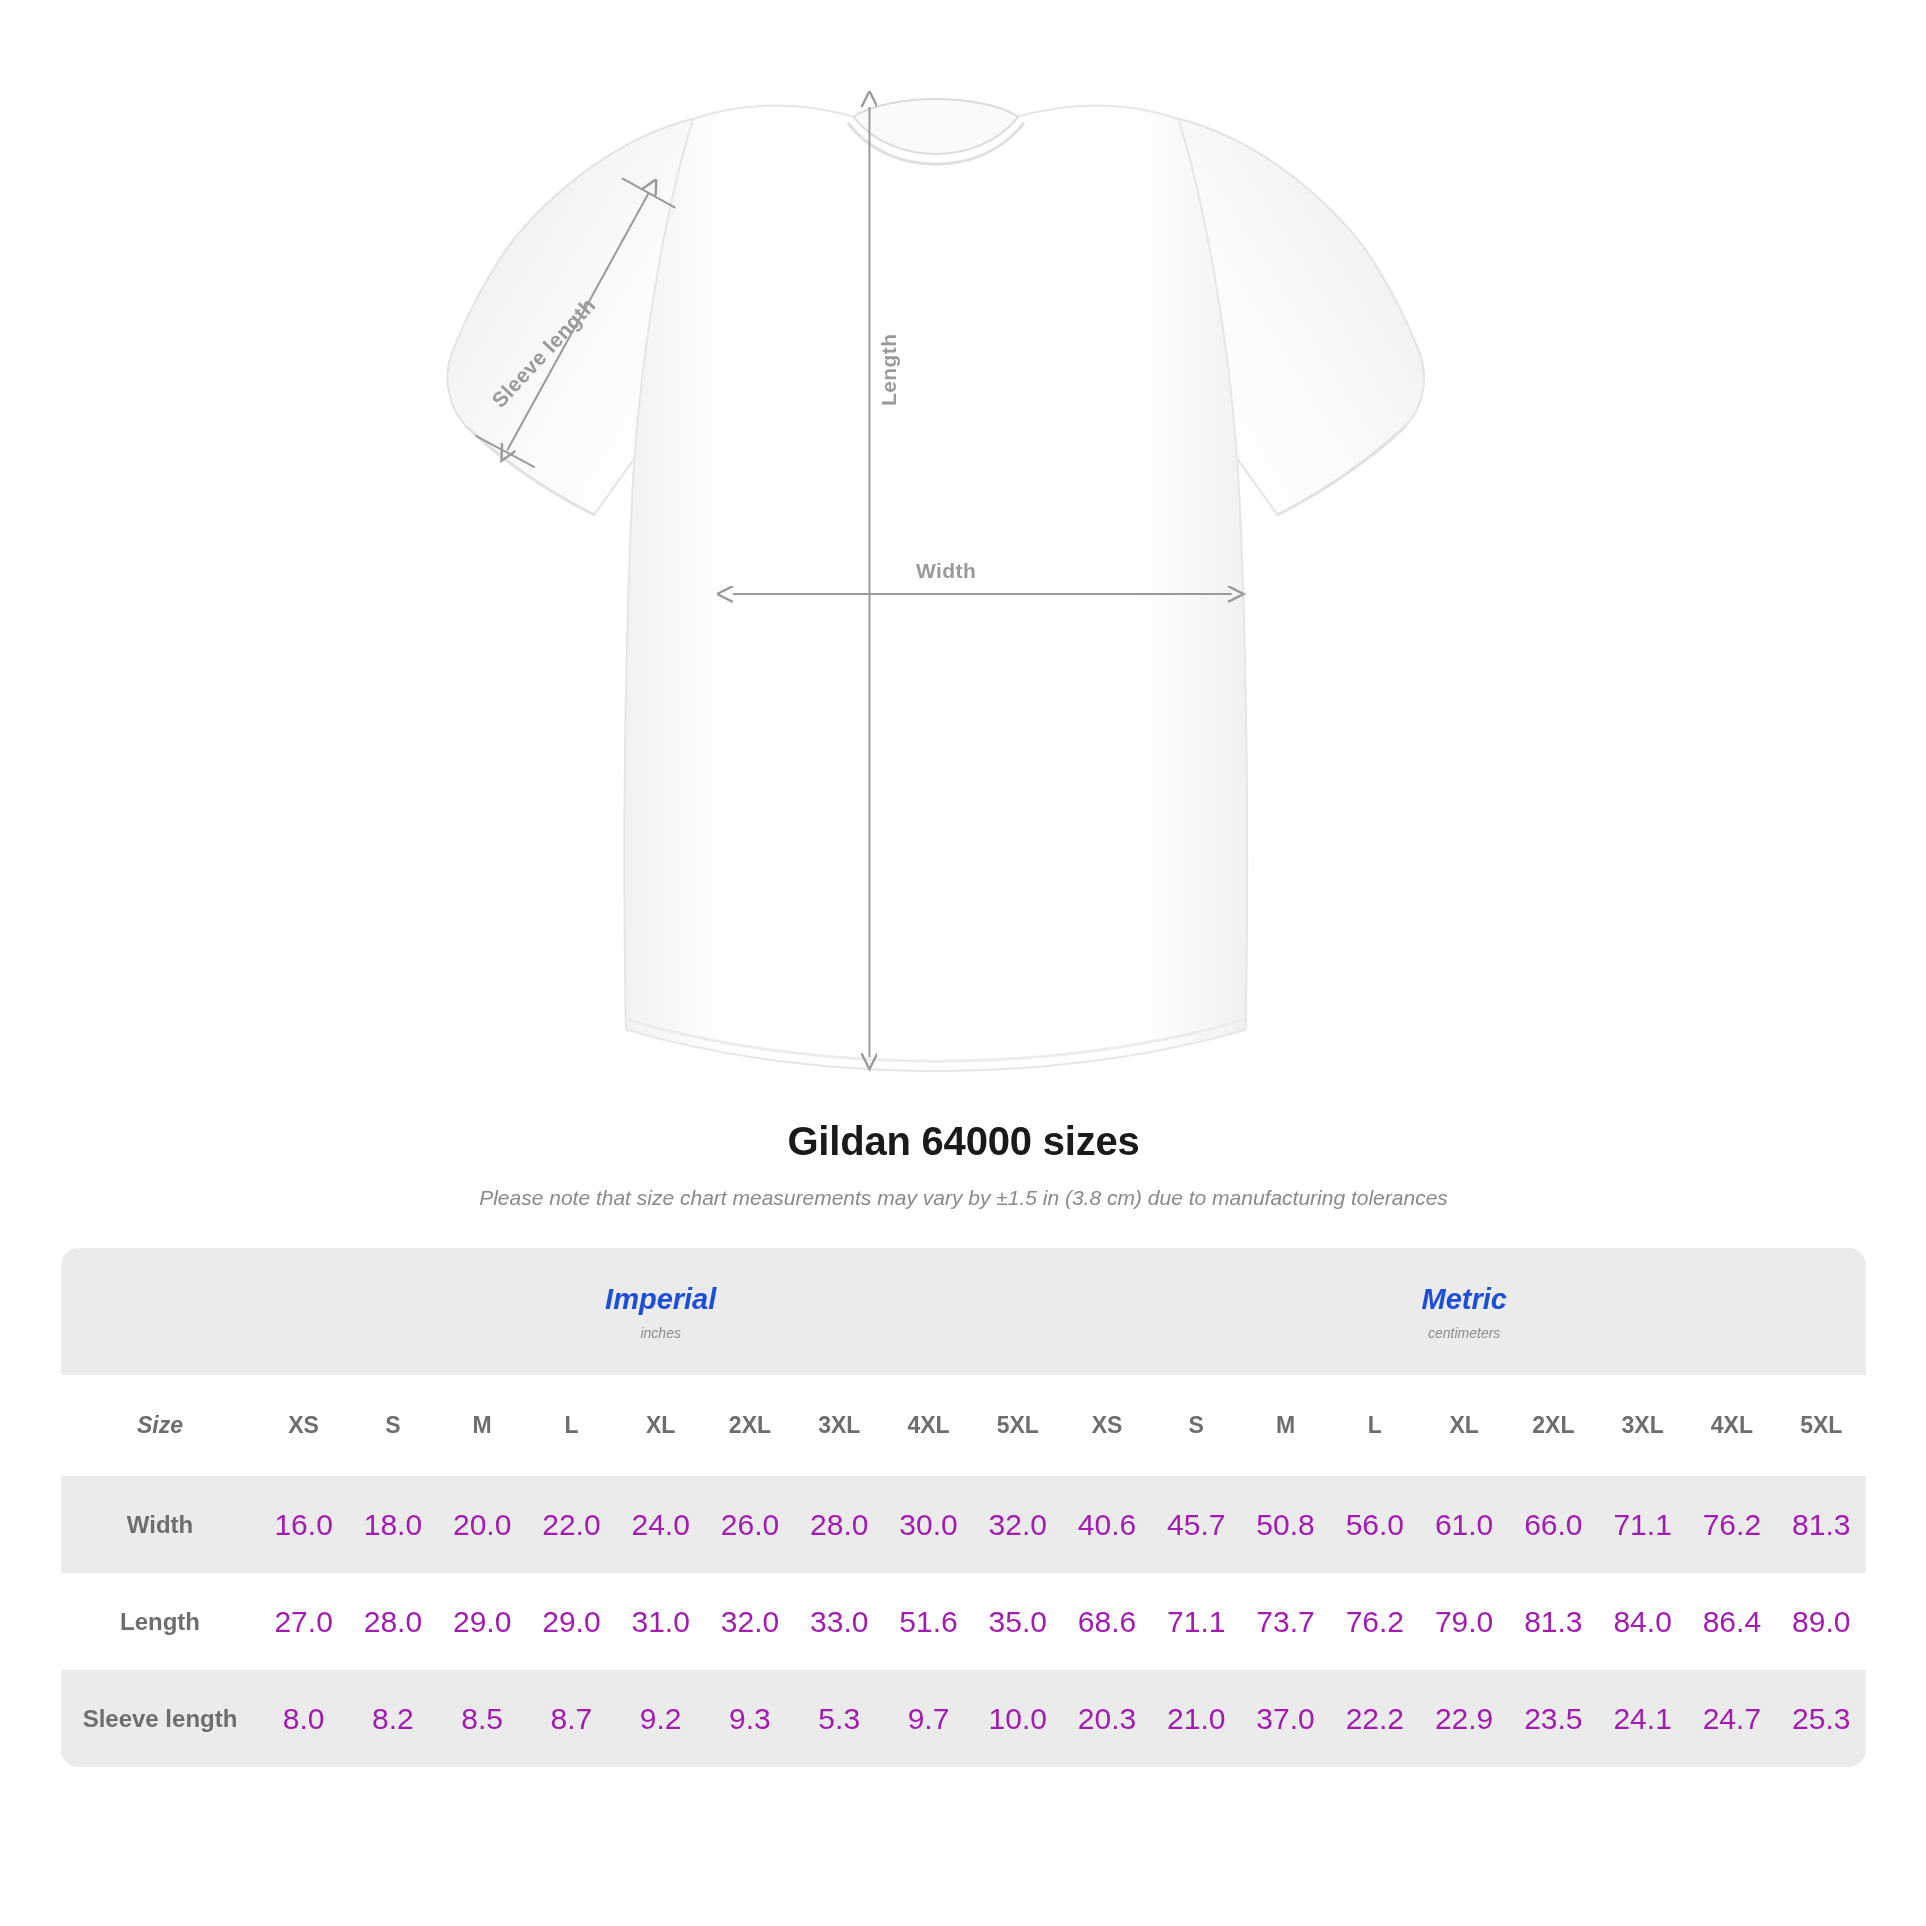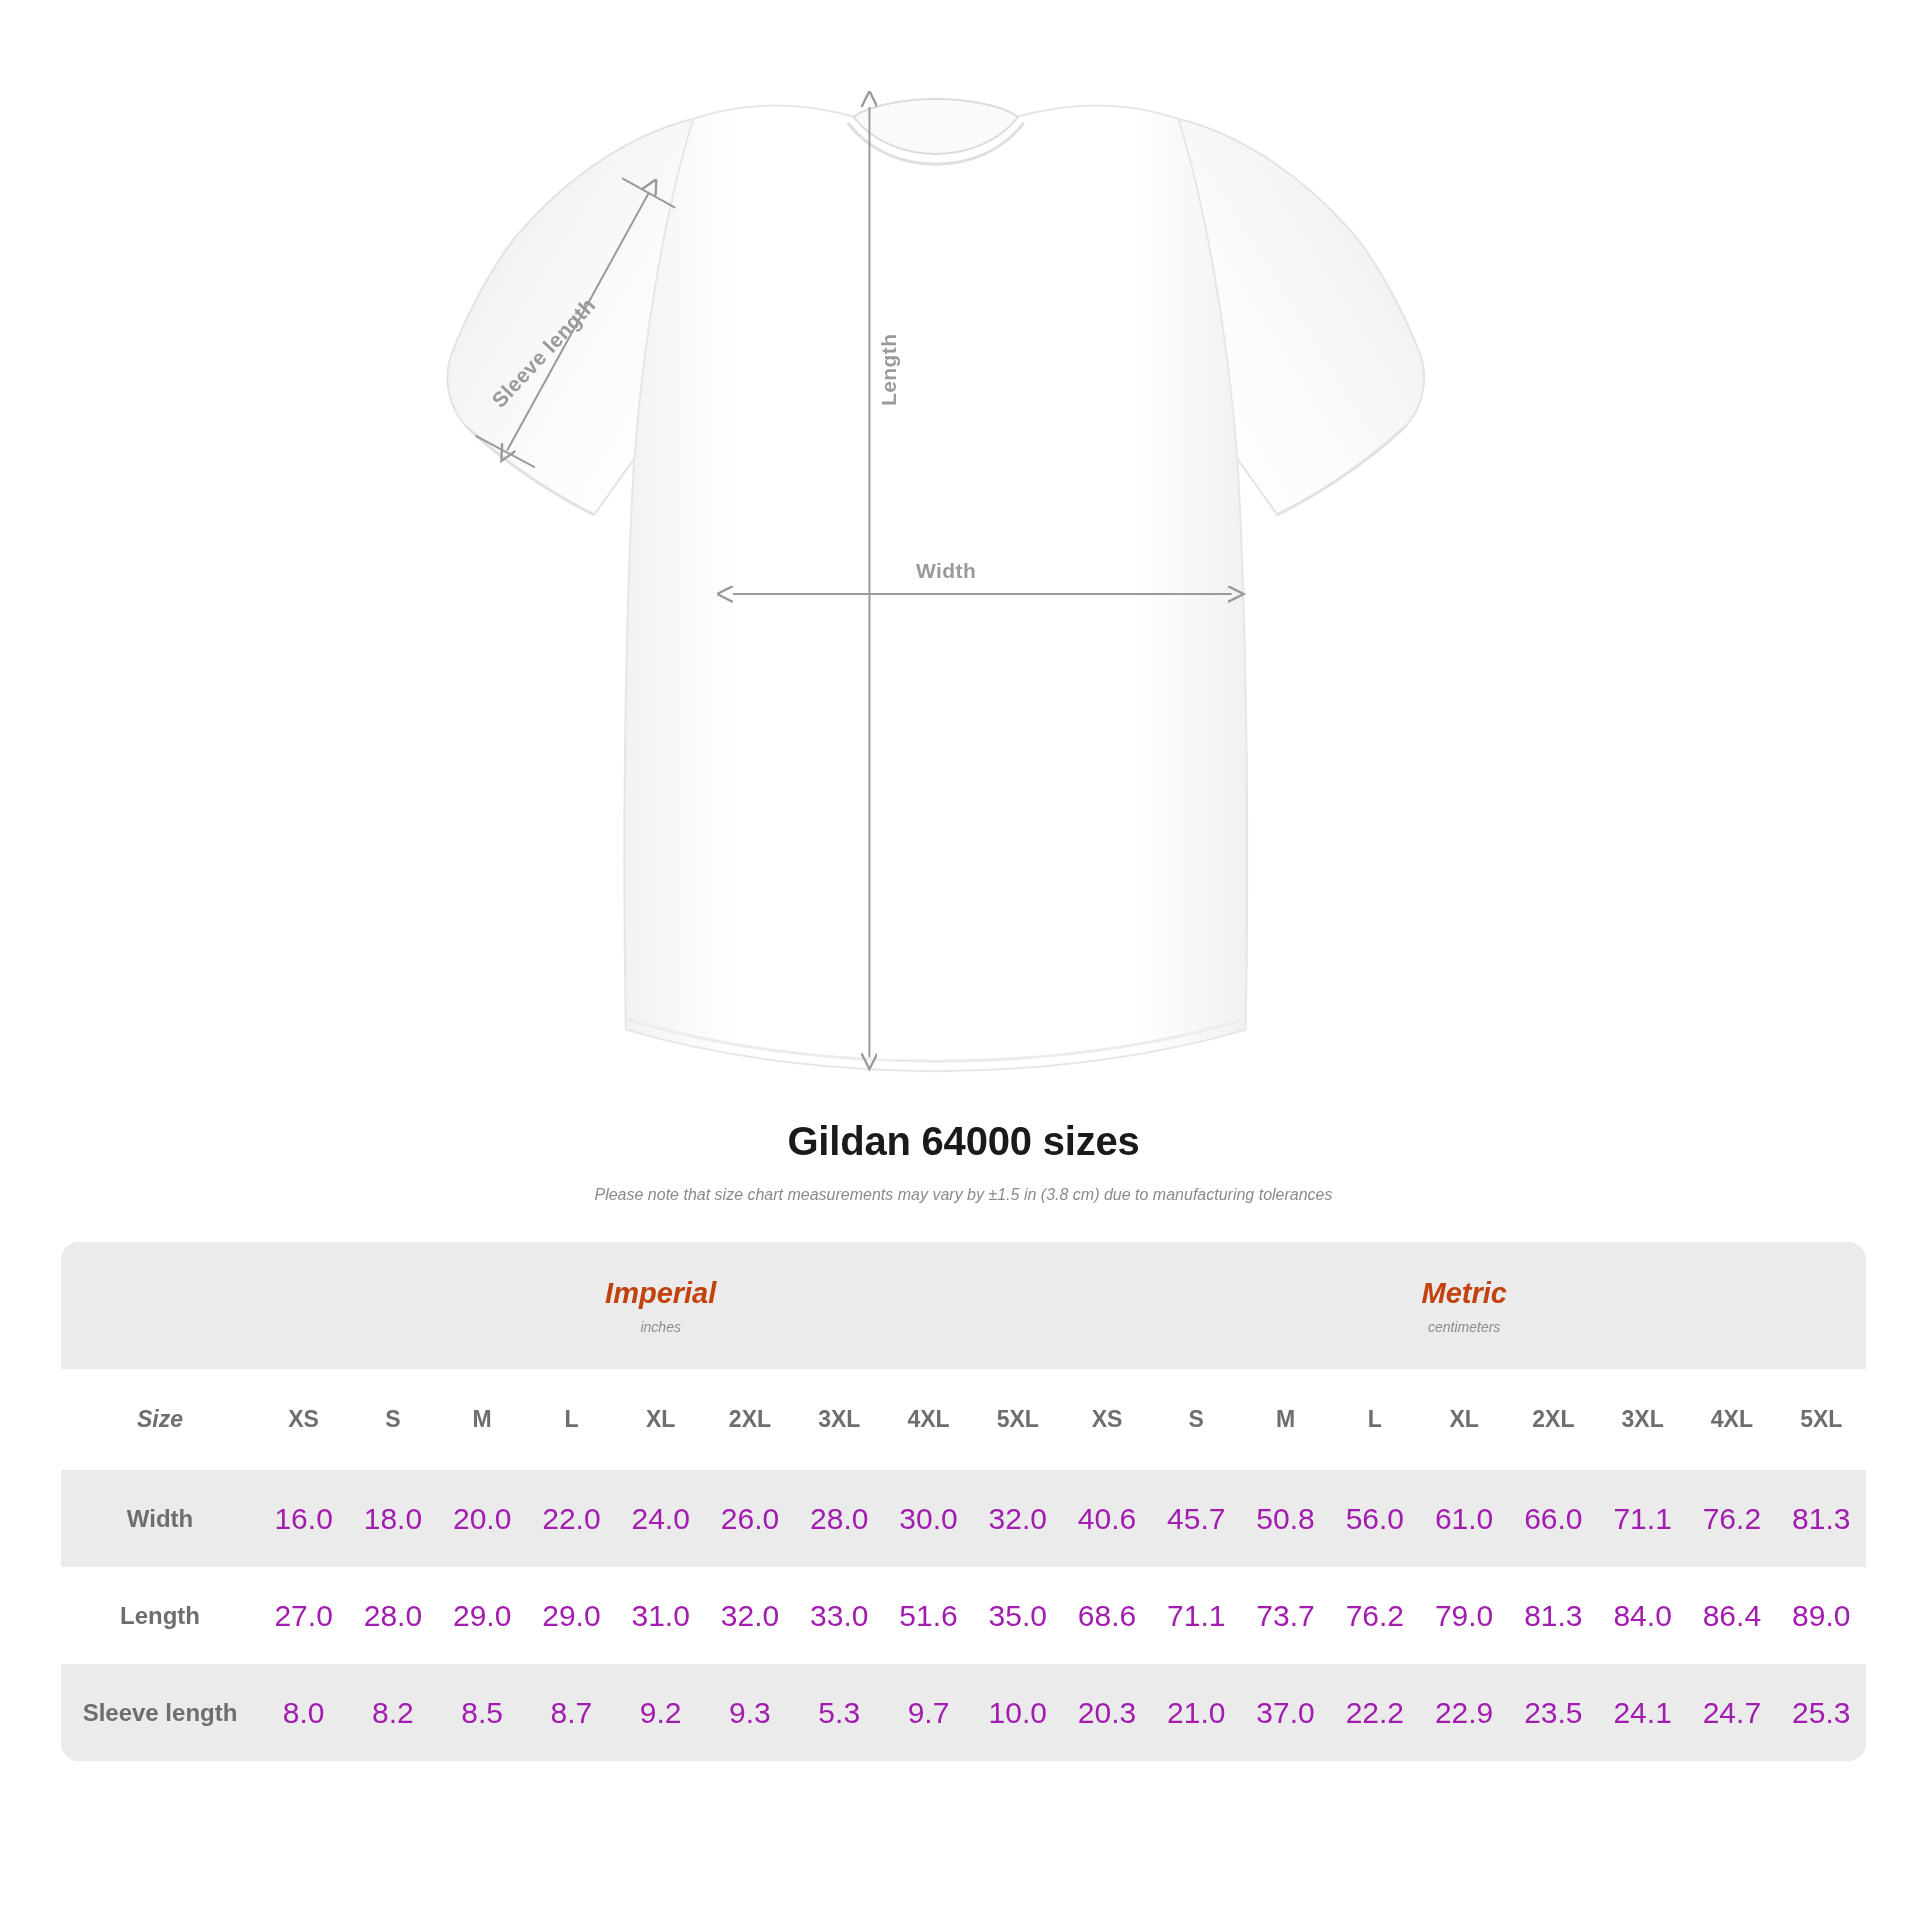--- a/index.html
+++ b/index.html
@@ -62,21 +62,21 @@
     margin-top: 30px;
   }
   .chart-title {
     font-size: 40px;
     font-weight: bold;
     color: #1a1a1a;
     margin: 0;
     letter-spacing: -0.2px;
   }
   .chart-note {
-    font-size: 16px;
+    font-size: 21px;
     font-style: italic;
     color: #8a8a8a;
     margin-top: 22px;
   }
 
   
   .table-wrap {
     margin: 38px 61px 0 61px;
     border-radius: 18px;
     overflow: hidden;
@@ -96,21 +96,21 @@
   
   .unit-row td {
     height: 127px;
     background: #ebebeb;
     padding: 0;
   }
   .unit-name {
     font-size: 29px;
     font-weight: bold;
     font-style: italic;
-    color: #c2410c;
+    color: #1d4ed8;
     line-height: 1.2;
   }
   .unit-sub {
     font-size: 14px;
     font-style: italic;
     color: #8d8d8d;
     margin-top: 8px;
   }
   
   .size-row td {

